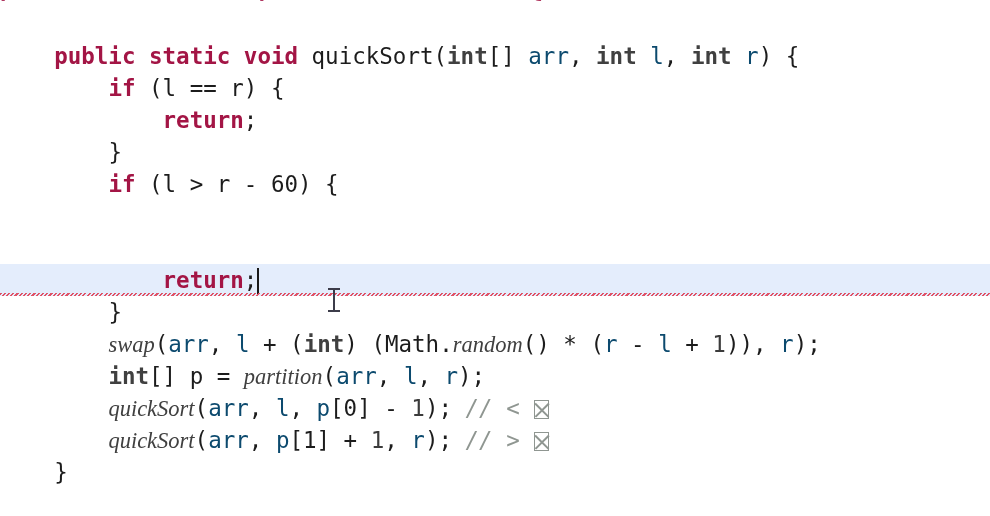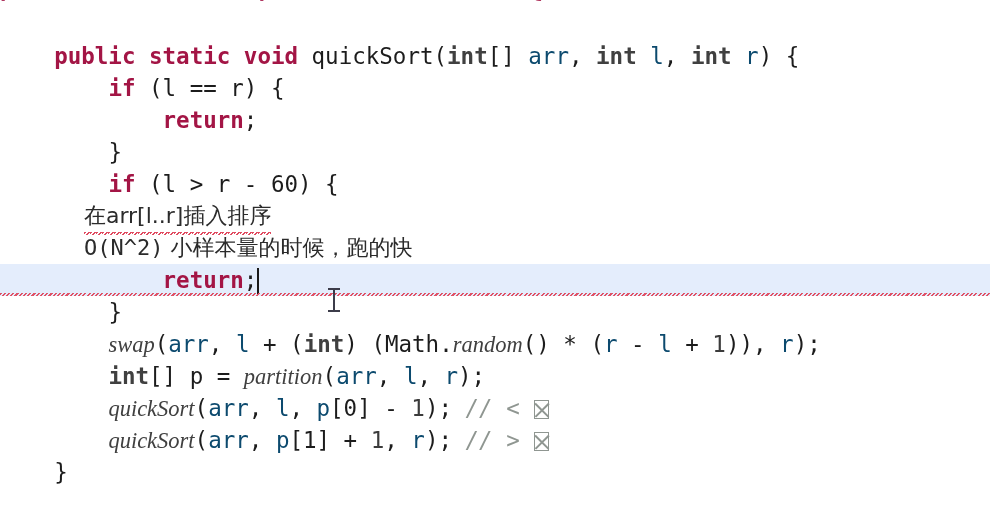--- a/index.html
+++ b/index.html
@@ -181,23 +181,23 @@
     <div class="line"><span class="ind">    </span><span class="kw">public</span><span class="punc"> </span><span class="kw">static</span><span class="punc"> </span><span class="kw">void</span><span class="punc"> </span><span class="ident">quickSort</span><span class="punc">(</span><span class="type">int</span><span class="punc">[]</span><span class="punc"> </span><span class="param">arr</span><span class="punc">, </span><span class="type">int</span><span class="punc"> </span><span class="param">l</span><span class="punc">, </span><span class="type">int</span><span class="punc"> </span><span class="param">r</span><span class="brace">) {</span></div>
 
     <div class="line"><span class="ind">        </span><span class="kw">if</span><span class="punc"> (l == r) {</span></div>
 
     <div class="line"><span class="ind">            </span><span class="kw">return</span><span class="punc">;</span></div>
 
     <div class="line"><span class="ind">        </span><span class="brace">}</span></div>
 
     <div class="line"><span class="ind">        </span><span class="kw">if</span><span class="punc"> (l &gt; r - 60) {</span></div>
 
-    <div class="line cjk-line"><span class="ind">            </span><span class="squiggle">在arr[l..r]插入排序</span></div>
-
-    <div class="line cjk-line"><span class="ind">            </span><span class="squiggle"><span class="mono-part">O(N^2)</span><span> 小样本量的时候，跑的快</span></span></div>
+    <div class="line cjk-line"><span class="ind">            </span></div>
+
+    <div class="line cjk-line"><span class="ind">            </span></div>
 
     <div class="line current"><span class="ind">            </span><span class="kw">return</span><span class="punc">;</span><span class="caret"></span></div>
 
     <div class="line"><span class="ind">        </span><span class="brace">}</span></div>
 
     <div class="line"><span class="ind">        </span><span class="method">swap</span><span class="punc">(</span><span class="param">arr</span><span class="punc">, </span><span class="param">l</span><span class="punc"> + (</span><span class="type">int</span><span class="punc">) (</span><span class="cls">Math</span><span class="punc">.</span><span class="method">random</span><span class="punc">() * (</span><span class="param">r</span><span class="punc"> - </span><span class="param">l</span><span class="punc"> + </span><span class="num">1</span><span class="punc">)), </span><span class="param">r</span><span class="punc">);</span></div>
 
     <div class="line"><span class="ind">        </span><span class="type">int</span><span class="punc">[] </span><span class="ident">p</span><span class="punc"> = </span><span class="method">partition</span><span class="punc">(</span><span class="param">arr</span><span class="punc">, </span><span class="param">l</span><span class="punc">, </span><span class="param">r</span><span class="punc">);</span></div>
 
     <div class="line"><span class="ind">        </span><span class="method">quickSort</span><span class="punc">(</span><span class="param">arr</span><span class="punc">, </span><span class="param">l</span><span class="punc">, </span><span class="param">p</span><span class="punc">[0]</span><span class="punc"> - </span><span class="num">1</span><span class="punc">);</span><span class="comment"> // &lt;</span><span class="comment"> </span><span class="tofu"></span></div>

